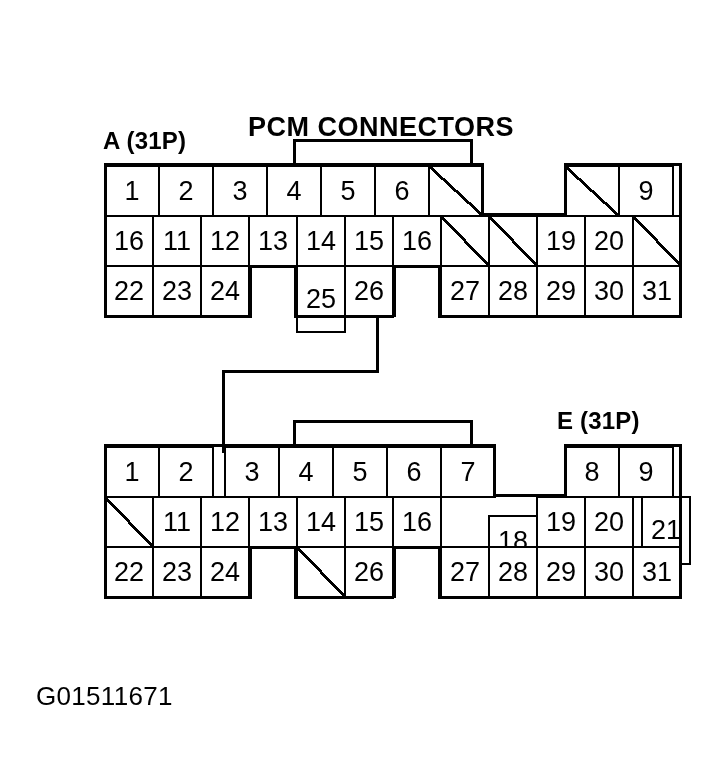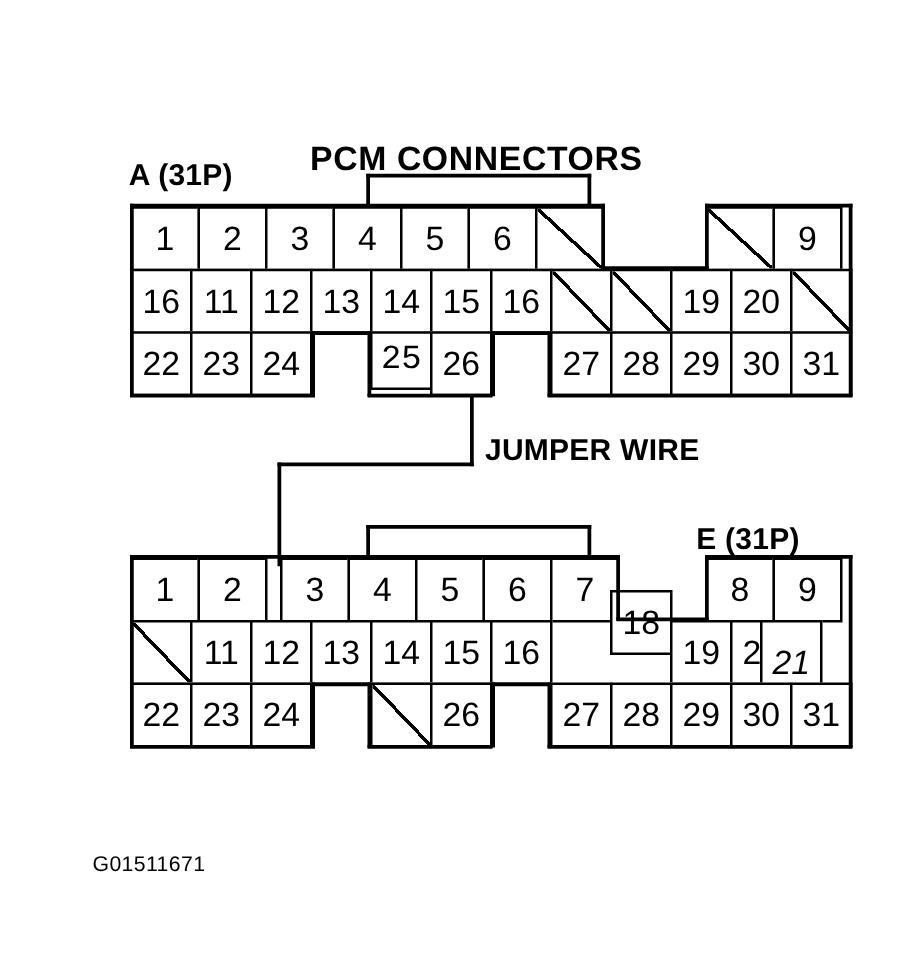--- a/index.html
+++ b/index.html
@@ -41,24 +41,23 @@
   .wire-label {
     font-size: 24px;
     font-weight: bold;
     letter-spacing: 0.2px;
   }
   .caption {
     font-size: 25px;
     font-weight: normal;
   }
   .figcode {
-    font-size: 17px;
+    font-size: 26px;
     font-weight: normal;
     letter-spacing: 0.3px;
-    margin-left: 38px;
   }
 
   
   .cell {
     position: absolute;
     box-sizing: border-box;
     border: 2px solid #000;
     background: #ffffff;
     display: flex;
     align-items: center;
@@ -124,21 +123,21 @@
   <div class="cell" style="left:392px; top:215px; width:50px; height:52px;">16</div>
   <div class="cell blank" style="left:440px; top:215px; width:50px; height:52px;"></div>
   <div class="cell blank" style="left:488px; top:215px; width:50px; height:52px;"></div>
   <div class="cell" style="left:536px; top:215px; width:50px; height:52px;">19</div>
   <div class="cell" style="left:584px; top:215px; width:50px; height:52px;">20</div>
   <div class="cell blank" style="left:632px; top:215px; width:50px; height:52px;"></div>
 
   <div class="cell" style="left:104px; top:265px; width:50px; height:52px;">22</div>
   <div class="cell" style="left:152px; top:265px; width:50px; height:52px;">23</div>
   <div class="cell" style="left:200px; top:265px; width:50px; height:52px;">24</div>
-  <div class="cell" style="left:296px; top:265px; width:50px; height:47px;font-family:Liberation Mono, monospace;">25</div>
+  <div class="cell" style="left:296px; top:265px; width:50px; height:68px;">25</div>
   <div class="cell" style="left:344px; top:265px; width:50px; height:52px;">26</div>
   <div class="cell" style="left:440px; top:265px; width:50px; height:52px;">27</div>
   <div class="cell" style="left:488px; top:265px; width:50px; height:52px;">28</div>
   <div class="cell" style="left:536px; top:265px; width:50px; height:52px;">29</div>
   <div class="cell" style="left:584px; top:265px; width:50px; height:52px;">30</div>
   <div class="cell" style="left:632px; top:265px; width:50px; height:52px;">31</div>
 
   <div class="seg-h" style="left:104px; top:163px; width:380px;"></div>
   <div class="seg-h" style="left:564px; top:163px; width:118px;"></div>
   <div class="seg-v" style="left:104px; top:163px; height:154px;"></div>
@@ -149,27 +148,26 @@
   <div class="seg-h" style="left:104px; top:315px; width:148px;"></div>
   <div class="seg-h" style="left:294px; top:315px; width:100px;"></div>
   <div class="seg-h" style="left:438px; top:315px; width:244px;"></div>
   <div class="seg-v" style="left:249px; top:265px; height:52px;"></div>
   <div class="seg-v" style="left:294px; top:265px; height:52px;"></div>
   <div class="seg-h" style="left:249px; top:265px; width:48px;"></div>
   <div class="seg-v" style="left:393px; top:265px; height:52px;"></div>
   <div class="seg-v" style="left:438px; top:265px; height:52px;"></div>
   <div class="seg-h" style="left:393px; top:265px; width:48px;"></div>
 
-  <div class="txt wire-label" style="left:388px; top:349px;">JUMPER WIRE</div>
 
   <div class="seg-v" style="left:376px; top:317px; height:56px;"></div>
   <div class="seg-h" style="left:222px; top:370px; width:157px;"></div>
   <div class="seg-v" style="left:222px; top:370px; height:83px;"></div>
 
-  <div class="txt conn-label" style="left:557px; top:420px;">E (31P)</div>
+  <div class="txt conn-label" style="left:557px; top:409px;">E (31P)</div>
 
   <div class="seg-h" style="left:293px; top:420px; width:180px;"></div>
   <div class="seg-v" style="left:293px; top:420px; height:28px;"></div>
   <div class="seg-v" style="left:470px; top:420px; height:28px;"></div>
 
   <div class="cell r1" style="left:104px; top:446px; width:56px; height:52px;">1</div>
   <div class="cell r1" style="left:158px; top:446px; width:56px; height:52px;">2</div>
   <div class="cell r1" style="left:224px; top:446px; width:56px; height:52px;">3</div>
   <div class="cell r1" style="left:278px; top:446px; width:56px; height:52px;">4</div>
   <div class="cell r1" style="left:332px; top:446px; width:56px; height:52px;">5</div>
@@ -178,24 +176,24 @@
   <div class="cell r1" style="left:564px; top:446px; width:56px; height:52px;">8</div>
   <div class="cell r1" style="left:618px; top:446px; width:56px; height:52px;">9</div>
 
   <div class="cell blank" style="left:104px; top:496px; width:50px; height:52px;"></div>
   <div class="cell" style="left:152px; top:496px; width:50px; height:52px;">11</div>
   <div class="cell" style="left:200px; top:496px; width:50px; height:52px;">12</div>
   <div class="cell" style="left:248px; top:496px; width:50px; height:52px;">13</div>
   <div class="cell" style="left:296px; top:496px; width:50px; height:52px;">14</div>
   <div class="cell" style="left:344px; top:496px; width:50px; height:52px;">15</div>
   <div class="cell" style="left:392px; top:496px; width:50px; height:52px;">16</div>
-  <div class="cell" style="left:488px; top:472px; width:50px; height:52px;text-align:right;">18</div>
+  <div class="cell" style="left:488px; top:515px; width:50px; height:52px;text-align:right;">18</div>
   <div class="cell" style="left:536px; top:496px; width:50px; height:52px;">19</div>
   <div class="cell" style="left:584px; top:496px; width:50px; height:52px;">20</div>
-  <div class="cell" style="left:608px; top:496px; width:50px; height:69px;font-style:italic;">21</div>
+  <div class="cell" style="left:641px; top:496px; width:50px; height:69px;">21</div>
 
   <div class="cell" style="left:104px; top:546px; width:50px; height:52px;">22</div>
   <div class="cell" style="left:152px; top:546px; width:50px; height:52px;">23</div>
   <div class="cell" style="left:200px; top:546px; width:50px; height:52px;">24</div>
   <div class="cell blank" style="left:296px; top:546px; width:50px; height:52px;"></div>
   <div class="cell" style="left:344px; top:546px; width:50px; height:52px;">26</div>
   <div class="cell" style="left:440px; top:546px; width:50px; height:52px;">27</div>
   <div class="cell" style="left:488px; top:546px; width:50px; height:52px;">28</div>
   <div class="cell" style="left:536px; top:546px; width:50px; height:52px;">29</div>
   <div class="cell" style="left:584px; top:546px; width:50px; height:52px;">30</div>

